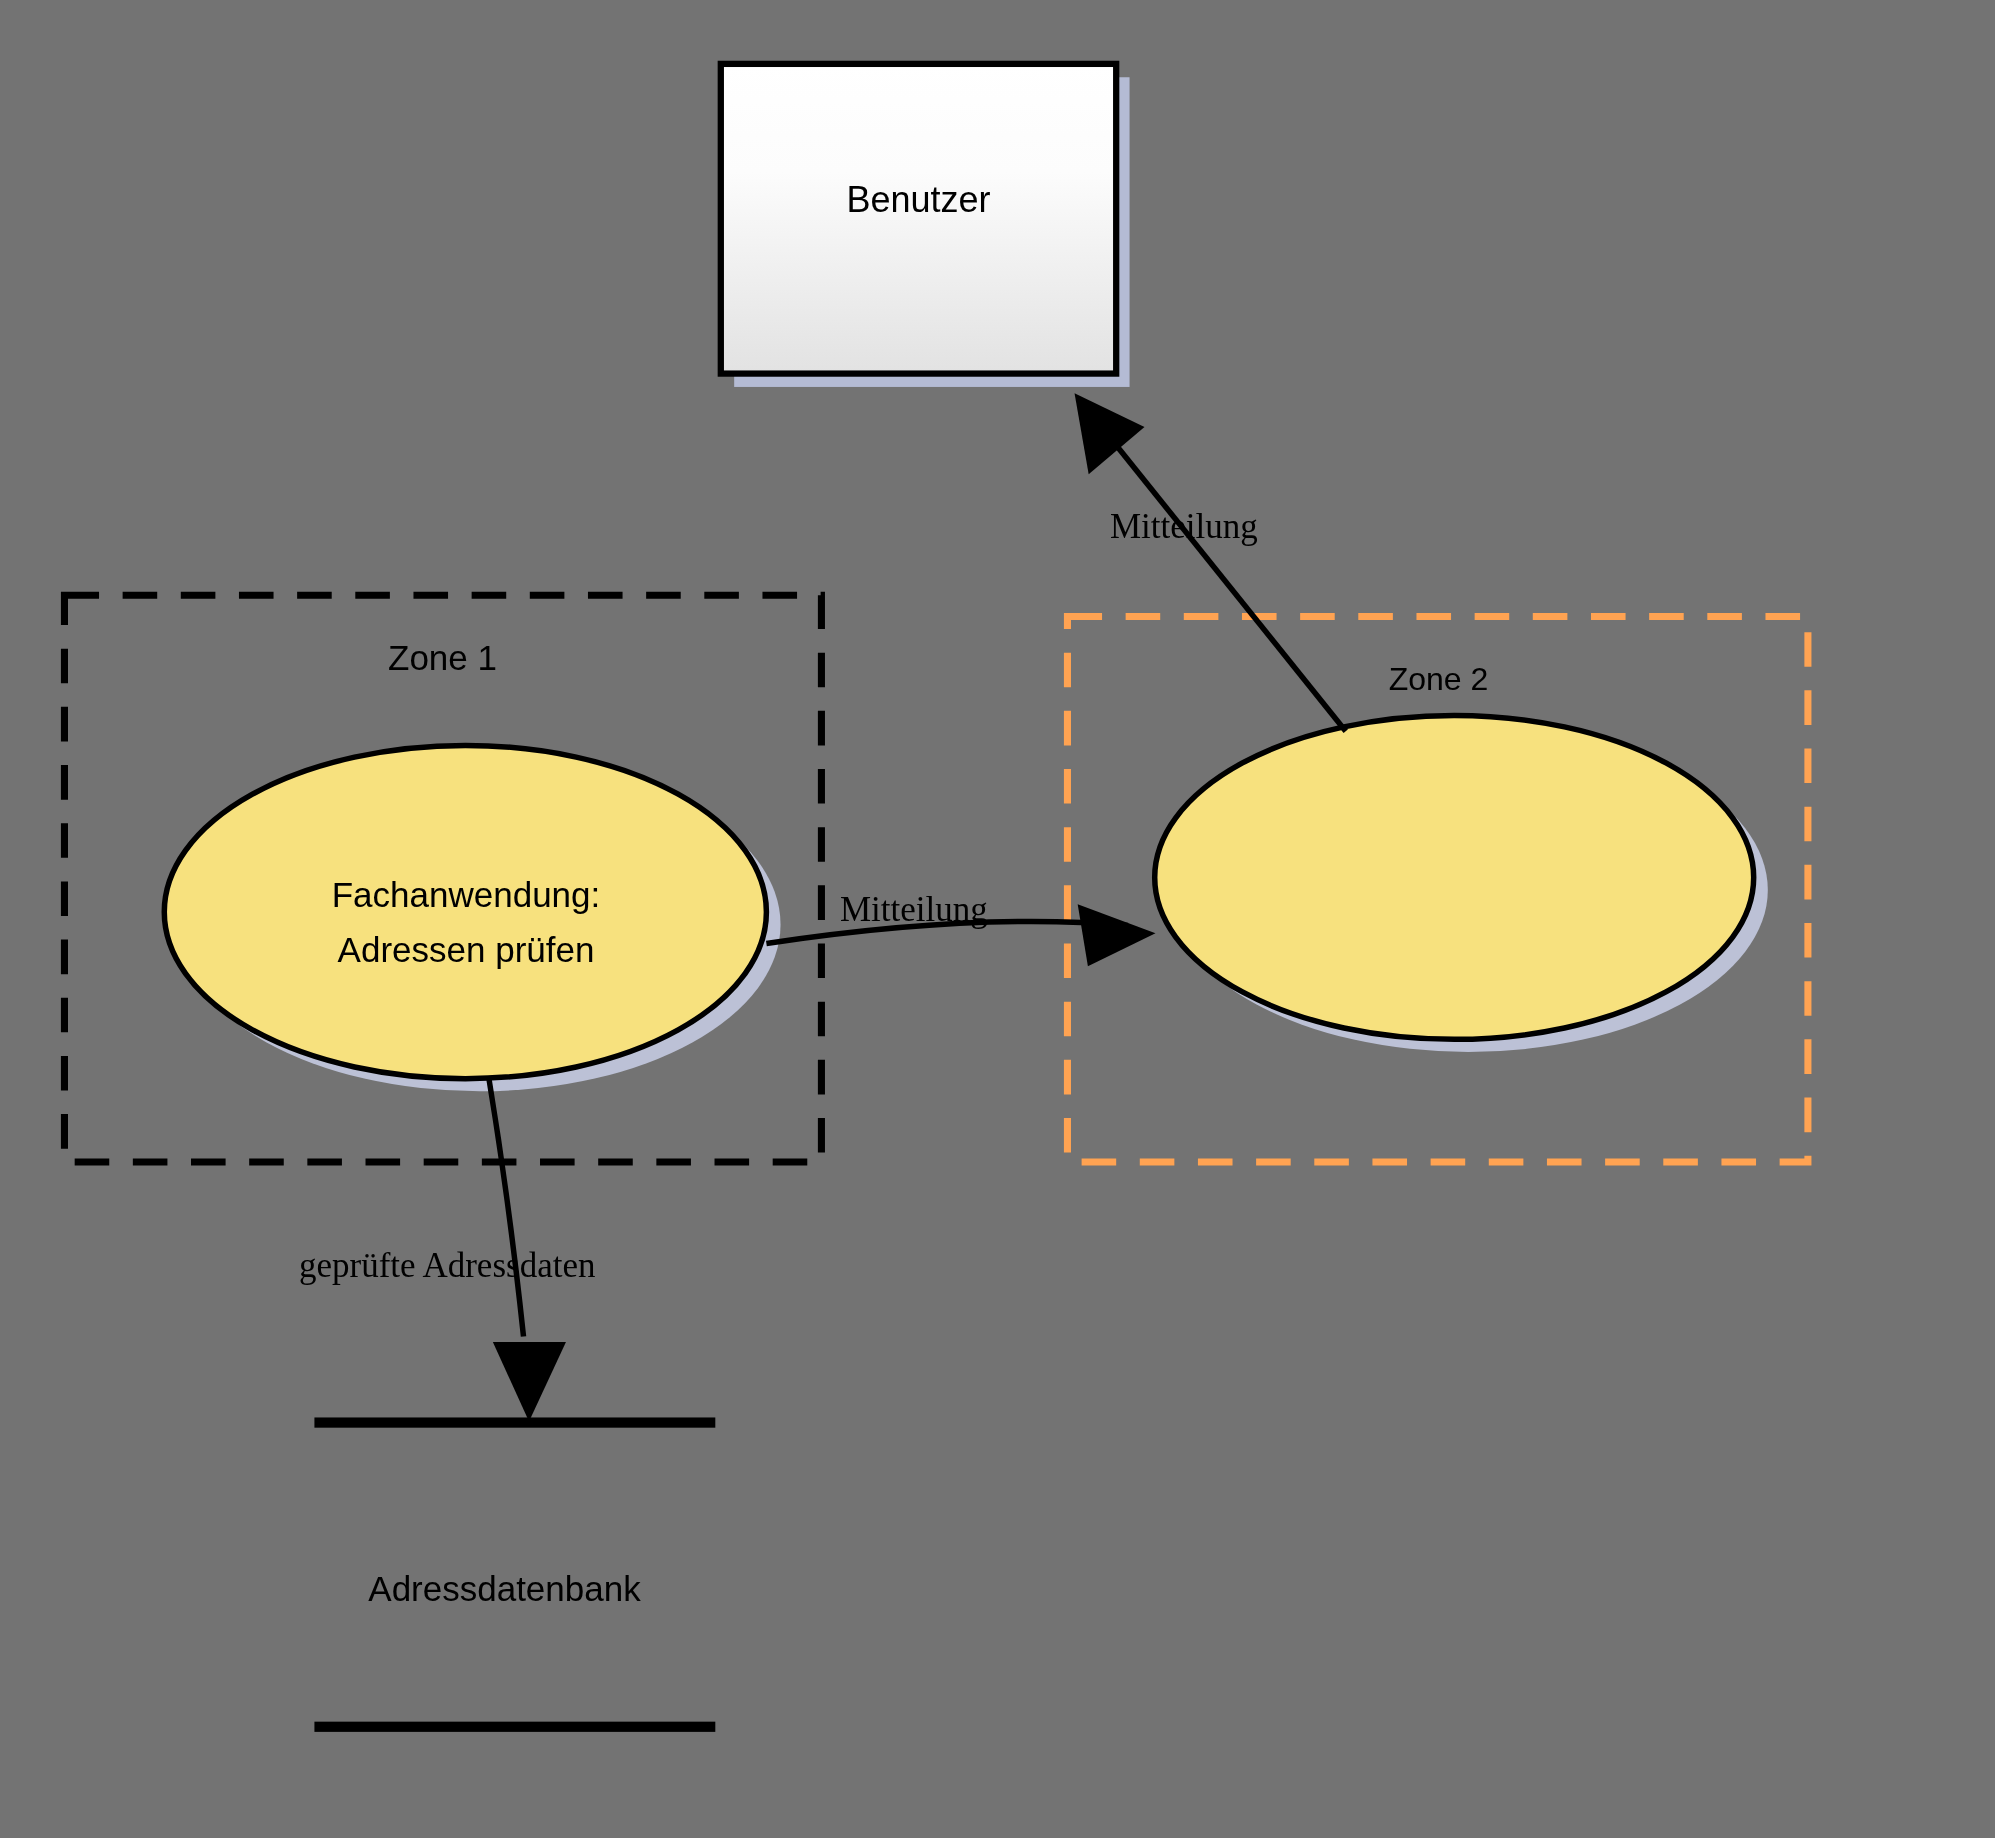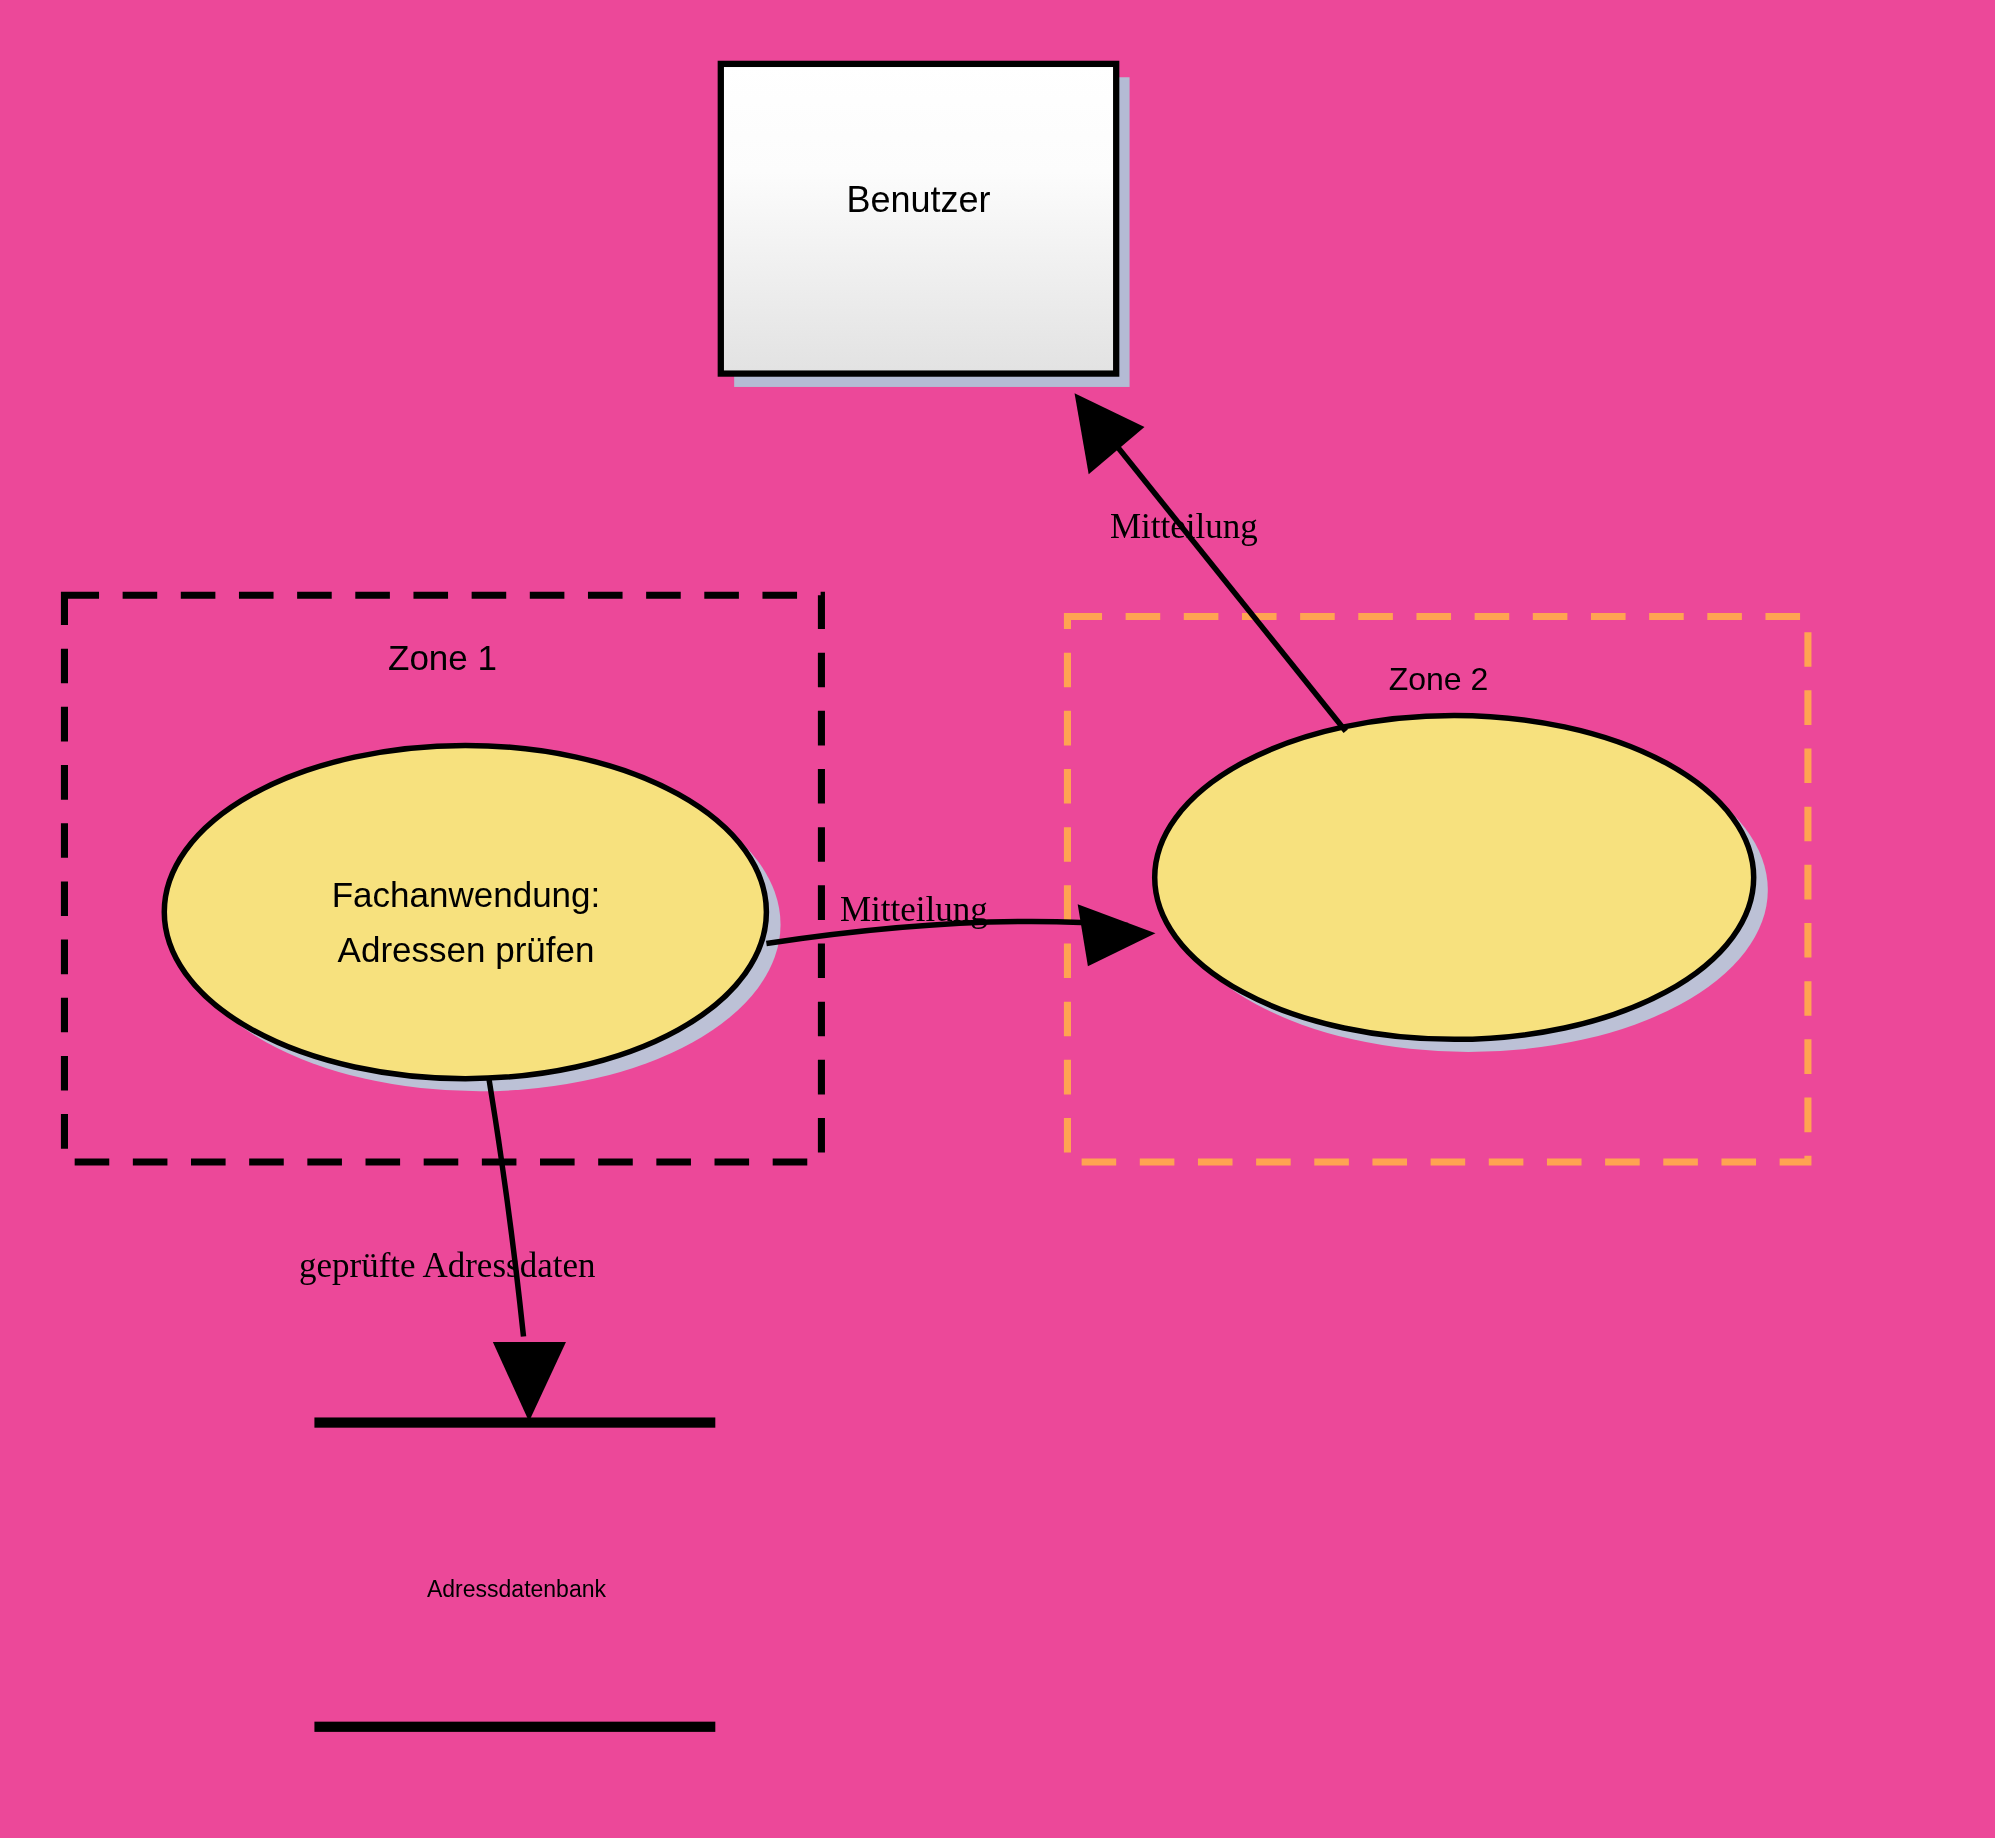--- a/index.html
+++ b/index.html
@@ -8,21 +8,21 @@
     padding: 0;
     background: #ffffff;
   }
   body {
     font-family: "Liberation Sans", sans-serif;
   }
   #canvas {
     position: relative;
     width: 1995px;
     height: 1839px;
-    background: #ec4899;
+    background: #737373;
     overflow: hidden;
   }
   #diagram-svg {
     position: absolute;
     left: 0;
     top: 0;
     width: 1995px;
     height: 1839px;
   }
   .node-label {
@@ -72,24 +72,24 @@
   }
   #process-mailserver-label {
     left: 1164px;
     top: 829px;
     width: 582px;
     font-size: 35px;
     line-height: 55px;
   }
   
   #datastore-label {
-    left: 316px;
+    left: 304px;
     top: 1568px;
     width: 401px;
-    font-size: 23px;
+    font-size: 35px;
     line-height: 42px;
   }
   
   #edge-label-mitteilung-user {
     left: 1110px;
     top: 506px;
     font-size: 35px;
     line-height: 41px;
   }
   #edge-label-mitteilung-mail {

